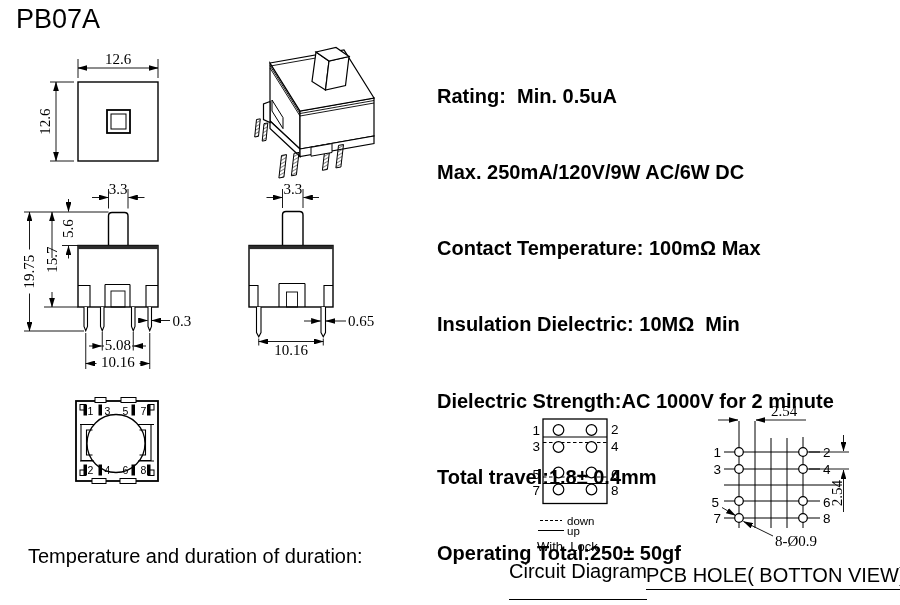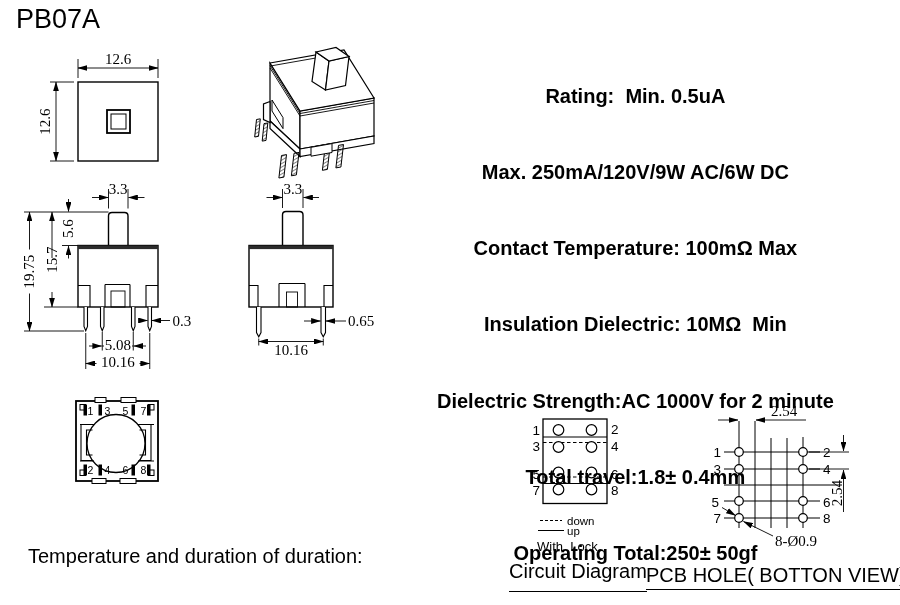--- a/index.html
+++ b/index.html
@@ -1,26 +1,26 @@
 <!DOCTYPE html>
 <html><head>
 <meta charset="utf-8">
 <style>
   html,body{margin:0;padding:0;background:#fff;}
   .page{position:relative;width:900px;height:605px;background:#fff;color:#000;
         font-family:"Liberation Sans",sans-serif;overflow:hidden;}
-  .abs{position:absolute;white-space:pre;text-align:center;}
+  .abs{position:absolute;white-space:pre;}
   .title{left:16px;top:4px;font-size:27px;}
   .specs{left:437px;top:33px;font-size:20px;line-height:25.4px;}
   .sline{white-space:pre;font-weight:bold;}
   .sline.i-max{}
   .dipping{left:28px;top:492px;font-size:20px;line-height:25.8px;}
   .dline{white-space:pre;}
   .withlock{left:537px;top:539px;font-size:13px;}
-  .cirlabel{left:509px;top:560px;font-size:20px;border-bottom:1.6px solid #000;padding-bottom:8px;}
+  .cirlabel{left:509px;top:560px;font-size:20px;border-bottom:1.6px solid #000;padding-bottom:16px;}
   .pcblabel{left:646px;top:564px;font-size:20px;border-bottom:1.2px solid #000;padding-bottom:2px;}
   svg{position:absolute;left:0;top:0;}
   svg text{fill:#000;stroke:none;}
   .dim{font:15px "Liberation Serif",serif;}
   .pin{font:13.5px "Liberation Sans",sans-serif;}
   .pinsm{font:10.5px "Liberation Sans",sans-serif;}
   .leg{font:11.5px "Liberation Sans",sans-serif;}
 </style>
 </head>
 <body>

